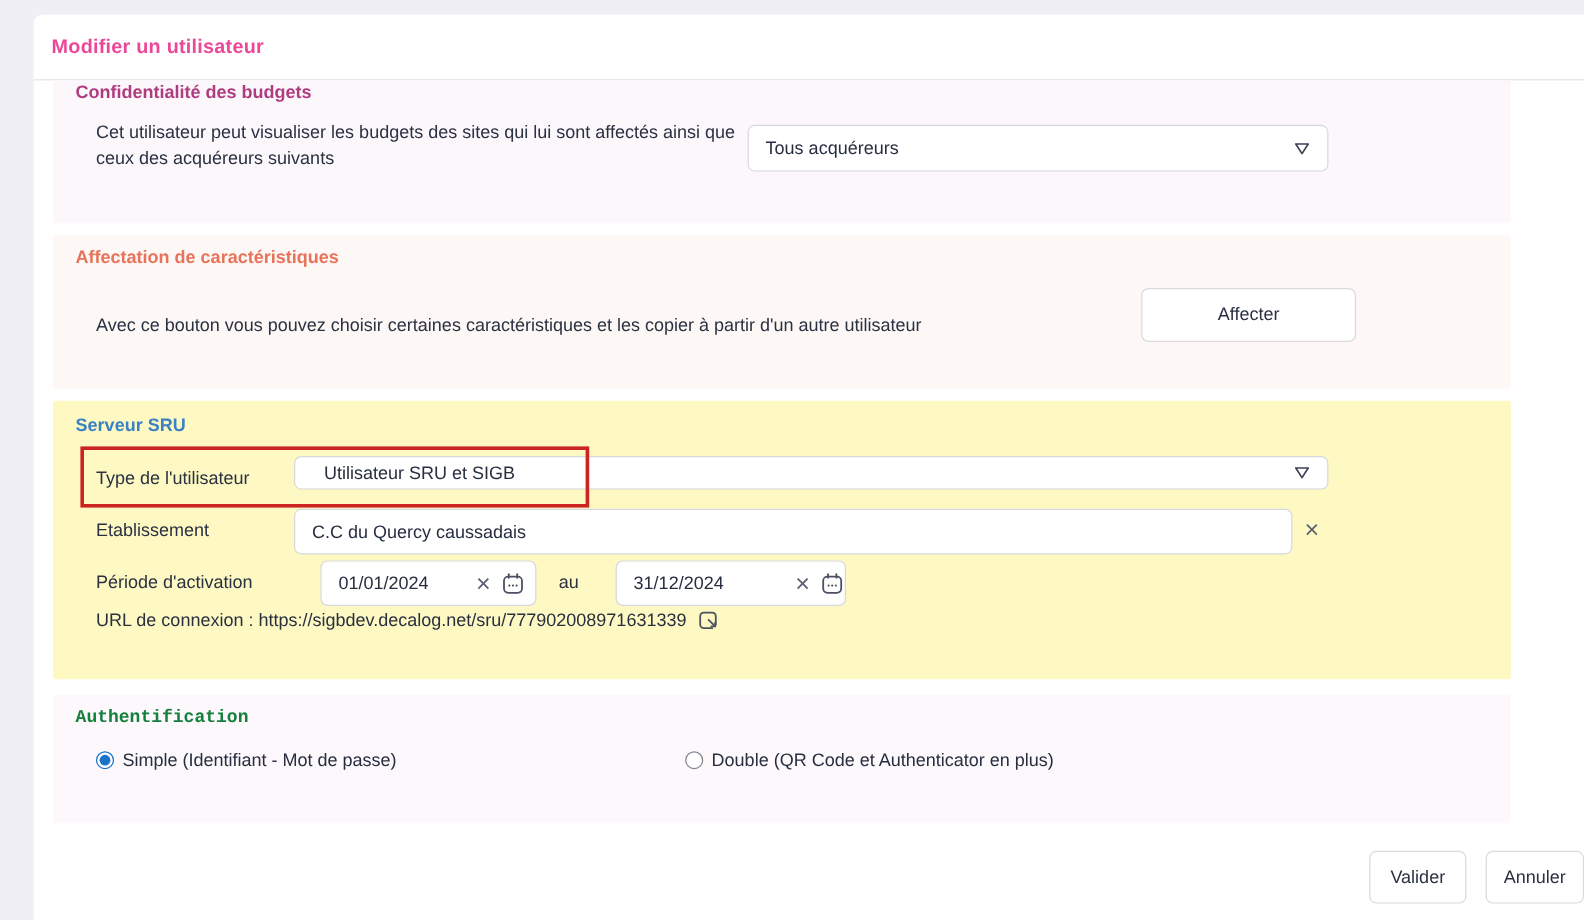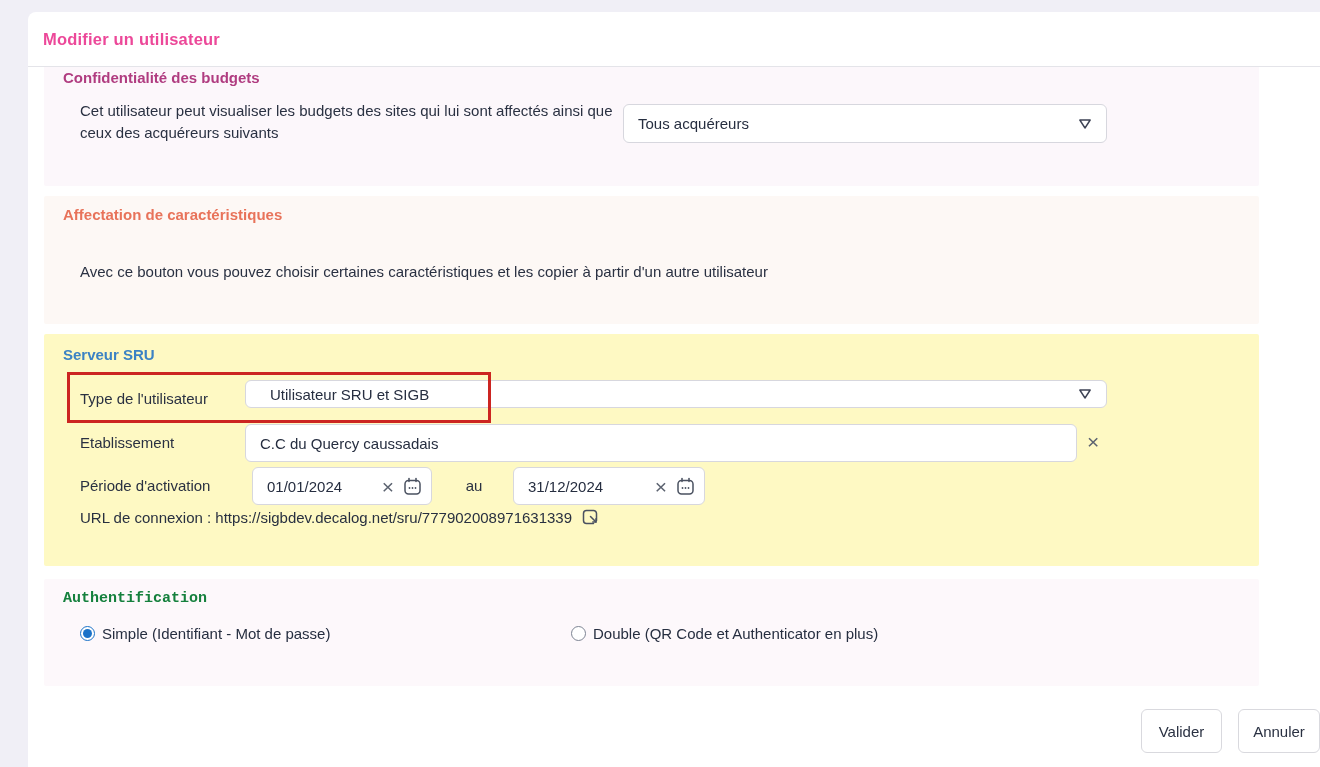--- a/index.html
+++ b/index.html
@@ -86,20 +86,21 @@
         <span class="grow">Tous acquéreurs</span>
         <svg class="tri" width="14" height="12" viewBox="0 0 14 12">
           <path d="M1.8 2 h10.4 l-5.2 8 z" fill="none" stroke="#3c4254" stroke-width="1.4" stroke-linejoin="round"></path>
         </svg>
       </div>
     </section>
 
     <section class="sec sec-carac">
       <div class="sec-h">Affectation de caractéristiques</div>
       <div class="desc" style="left:36px; top:57px; width:820px;margin-top:8px;">Avec ce bouton vous pouvez choisir certaines caractéristiques et les copier à partir d'un autre utilisateur</div>
+      <button class="btn" style="left:907px; top:44px; width:179px; height:45px;">Affecter</button>
     </section>
 
     <section class="sec sec-sru">
       <div class="sec-h">Serveur SRU</div>
 
       <div class="annotation-box"></div>
 
       <div class="lbl" style="left:36px; top:56px;">Type de l'utilisateur</div>
       <div class="field" style="left:201px; top:46px; width:862px; height:28px;padding-left:24px;">
         <span class="grow">Utilisateur SRU et SIGB</span>
@@ -108,34 +109,34 @@
         </svg>
       </div>
 
       <div class="lbl" style="left:36px; top:100px;">Etablissement</div>
       <div class="field" style="left:201px; top:90px; width:832px; height:38px;">
         <input value="C.C du Quercy caussadais" style="">
       </div>
       <span class="clear-x outside-x" style="left:1043px; top:97px;">×</span>
 
       <div class="lbl" style="left:36px; top:143px;">Période d'activation</div>
-      <div class="field" style="left:208px; top:133px; width:180px; height:38px; padding-right:9px;">
+      <div class="field" style="left:223px; top:133px; width:180px; height:38px; padding-right:9px;">
         <input value="01/01/2024" style="">
         <span class="clear-x">×</span>
         <svg width="19" height="19" viewBox="0 0 19 19" fill="none" stroke="#4a5160" stroke-width="1.5" stroke-linecap="round" style="cursor:pointer;">
           <rect x="2" y="3.5" width="15" height="13.5" rx="3.5"></rect>
           <line x1="6" y1="1.5" x2="6" y2="4.5"></line>
           <line x1="13" y1="1.5" x2="13" y2="4.5"></line>
           <circle cx="6.5" cy="11" r="0.9" fill="#4a5160" stroke="none"></circle>
           <circle cx="9.5" cy="11" r="0.9" fill="#4a5160" stroke="none"></circle>
           <circle cx="12.5" cy="11" r="0.9" fill="#4a5160" stroke="none"></circle>
         </svg>
       </div>
       <div class="lbl" style="left:391px; top:143px; width:78px; text-align:center;">au</div>
-      <div class="field" style="left:469px; top:133px; width:192px; height:38px; padding-right:9px;">
+      <div class="field" style="left:469px; top:133px; width:192px; height:38px; padding-right:1px;">
         <input value="31/12/2024" style="">
         <span class="clear-x">×</span>
         <svg width="19" height="19" viewBox="0 0 19 19" fill="none" stroke="#4a5160" stroke-width="1.5" stroke-linecap="round" style="cursor:pointer;">
           <rect x="2" y="3.5" width="15" height="13.5" rx="3.5"></rect>
           <line x1="6" y1="1.5" x2="6" y2="4.5"></line>
           <line x1="13" y1="1.5" x2="13" y2="4.5"></line>
           <circle cx="6.5" cy="11" r="0.9" fill="#4a5160" stroke="none"></circle>
           <circle cx="9.5" cy="11" r="0.9" fill="#4a5160" stroke="none"></circle>
           <circle cx="12.5" cy="11" r="0.9" fill="#4a5160" stroke="none"></circle>
         </svg>

